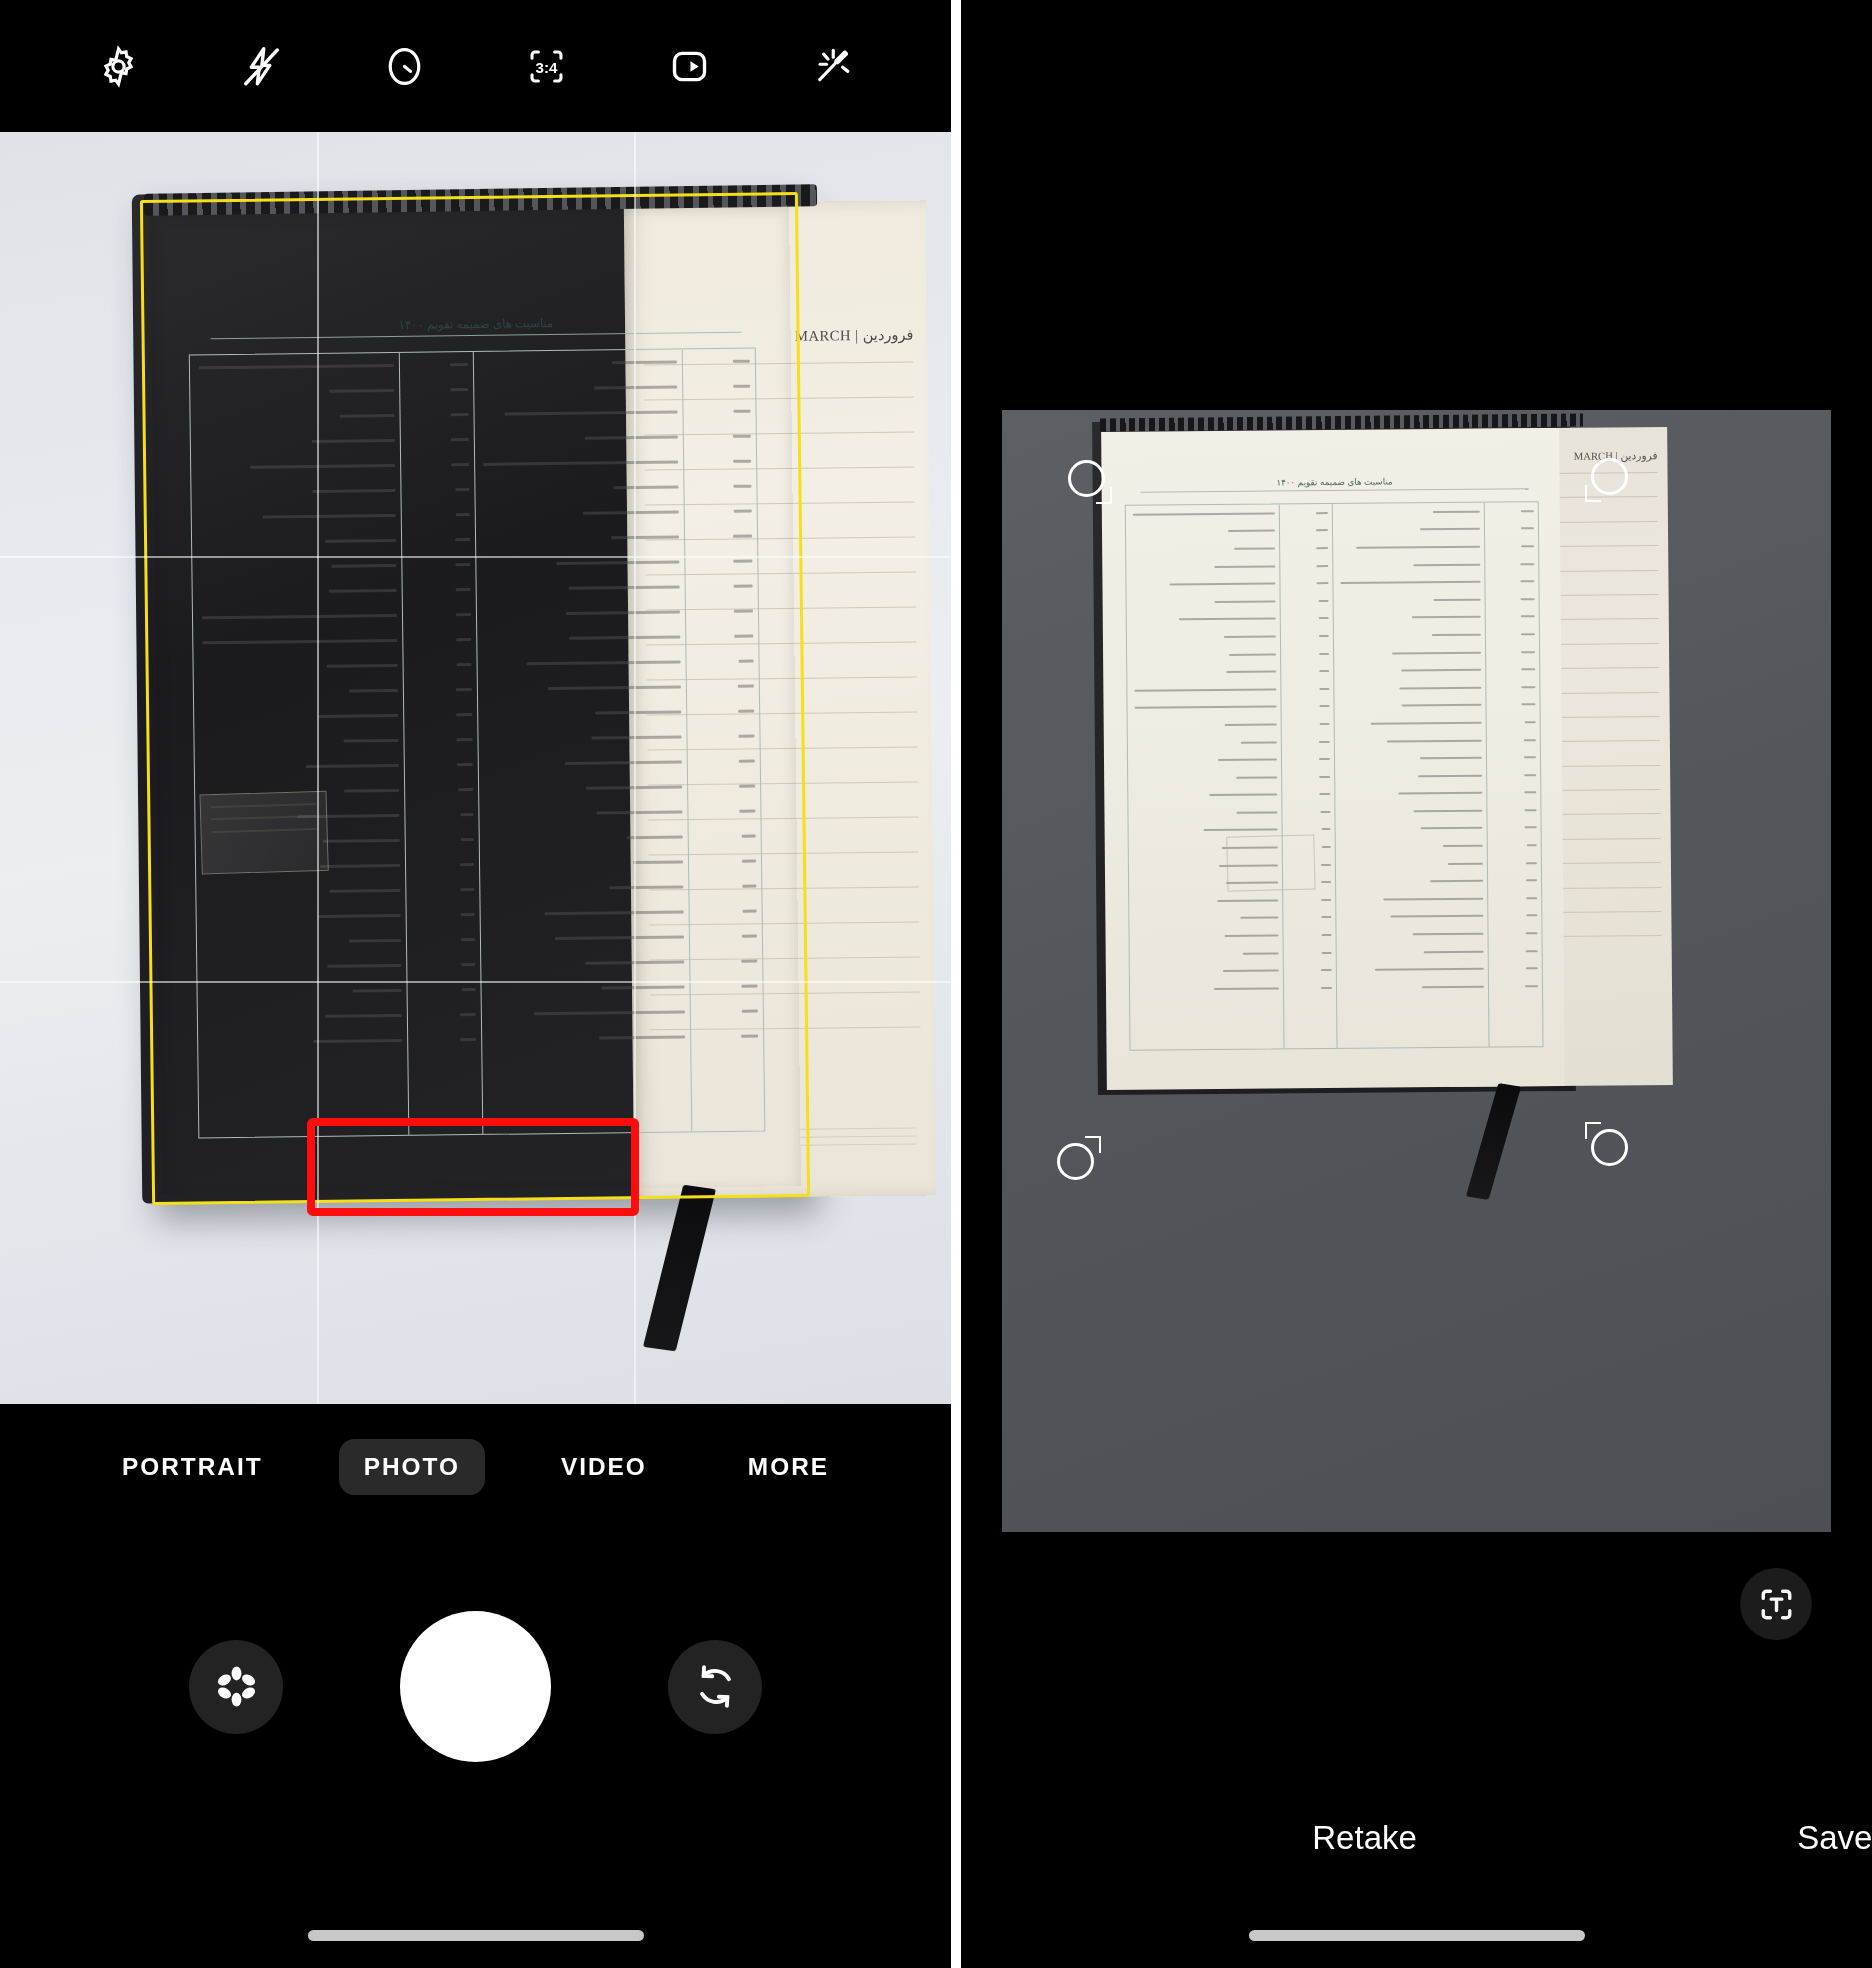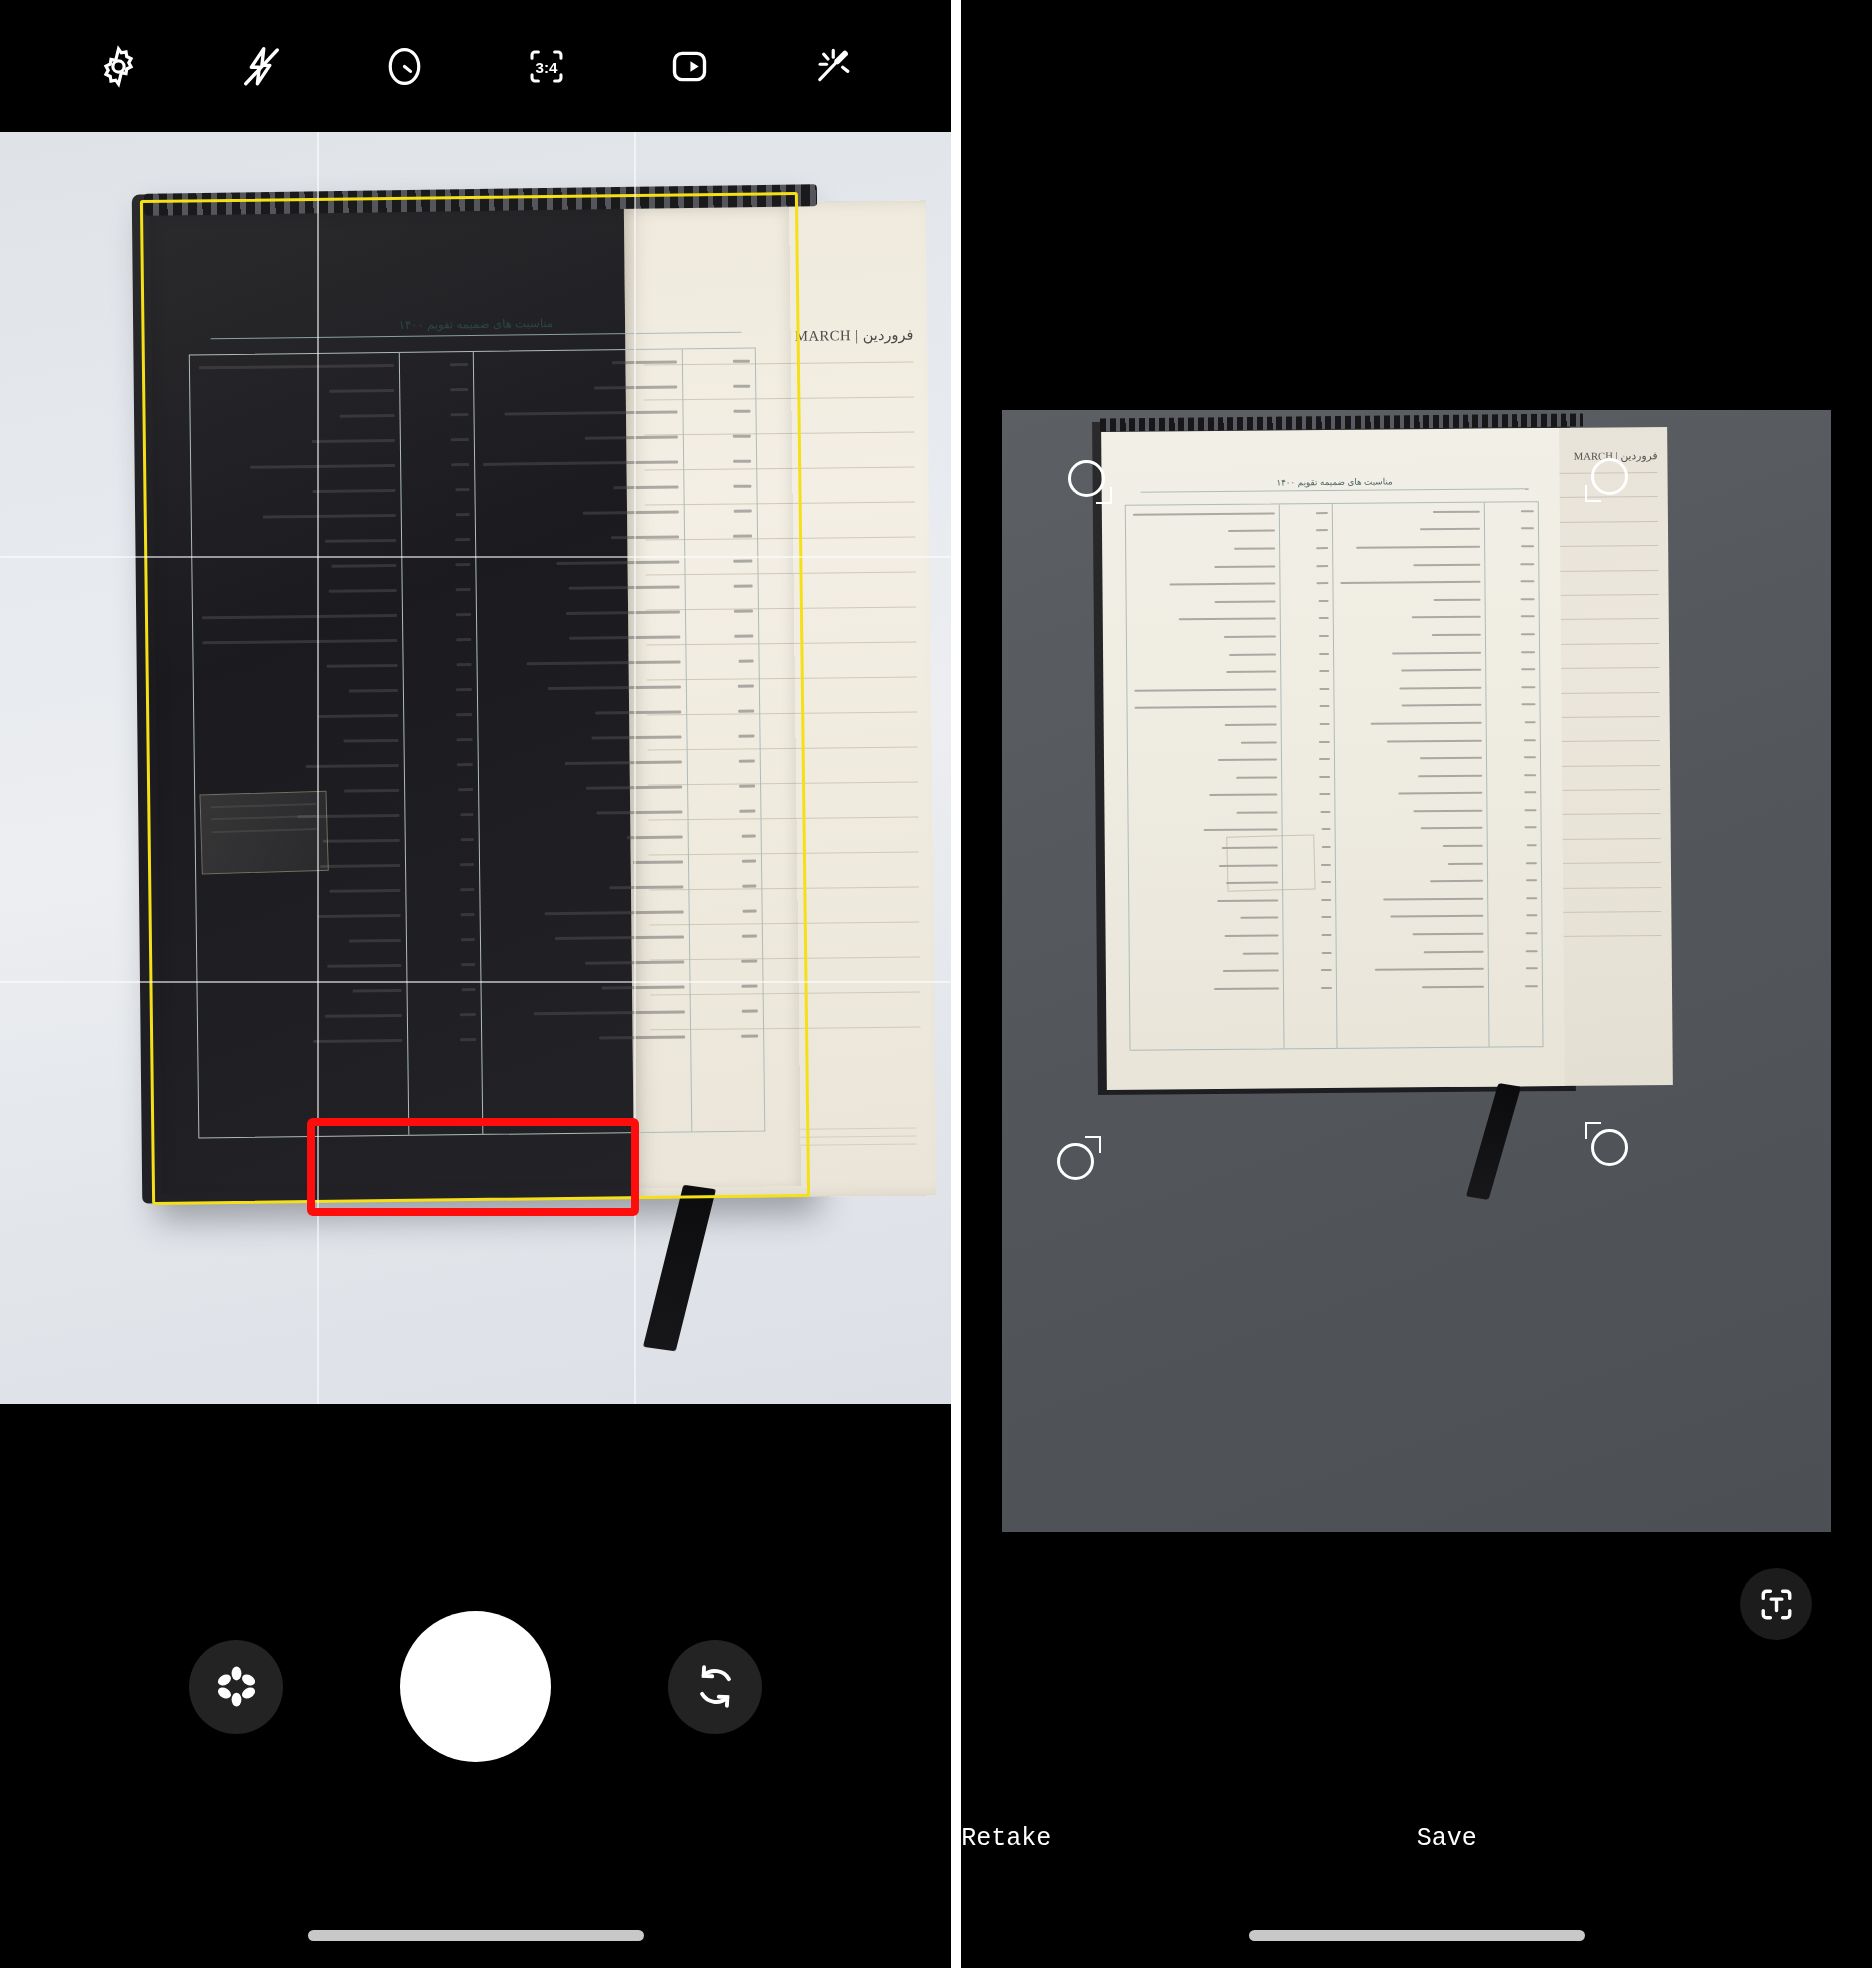--- a/index.html
+++ b/index.html
@@ -243,22 +243,22 @@
   .text-reco{
     position:absolute; right:60px; top:1568px; width:72px; height:72px;
     border-radius:50%; background:#1c1c1c;
     display:flex; align-items:center; justify-content:center; color:#fff;
   }
   .rt-actions{
     position:absolute; left:0; top:1794px; width:911px; height:88px;
     display:flex; align-items:center;
   }
   .rt-actions .act{
-    flex:1; text-align:left; color:#fff; font-size:25px;
-    font-family:Liberation Mono, monospace;
+    flex:1; text-align:right; color:#fff; font-size:33px;
+    font-family:Liberation Sans, sans-serif;
   }
 </style>
 </head>
 <body>
 
 <div class="screens">
 
   <div class="panel" id="panel-left">
 
     <div class="cam-toolbar">
@@ -703,20 +703,26 @@
           <i class="v2"></i>
           <i class="h1"></i>
           <i class="h2"></i>
       </div>
 
       <div class="scan-highlight"></div>
 
     </div>
 
     <div class="cam-bottom">
+      <div class="mode-row">
+        <span class="mode">PORTRAIT</span>
+        <span class="mode sel">PHOTO</span>
+        <span class="mode">VIDEO</span>
+        <span class="mode">MORE</span>
+      </div>
 
       <div class="shutter-row">
         <div class="side-btn">
           <svg width="49" height="49" viewBox="0 0 24 24" fill="#fff">
             <ellipse cx="12" cy="5.6" rx="2.4" ry="3.4"></ellipse>
             <ellipse cx="12" cy="18.4" rx="2.4" ry="3.4"></ellipse>
             <ellipse cx="6.1" cy="8.8" rx="2.4" ry="3.4" transform="rotate(60 6.1 8.8)"></ellipse>
             <ellipse cx="17.9" cy="15.2" rx="2.4" ry="3.4" transform="rotate(60 17.9 15.2)"></ellipse>
             <ellipse cx="6.1" cy="15.2" rx="2.4" ry="3.4" transform="rotate(-60 6.1 15.2)"></ellipse>
             <ellipse cx="17.9" cy="8.8" rx="2.4" ry="3.4" transform="rotate(-60 17.9 8.8)"></ellipse>

